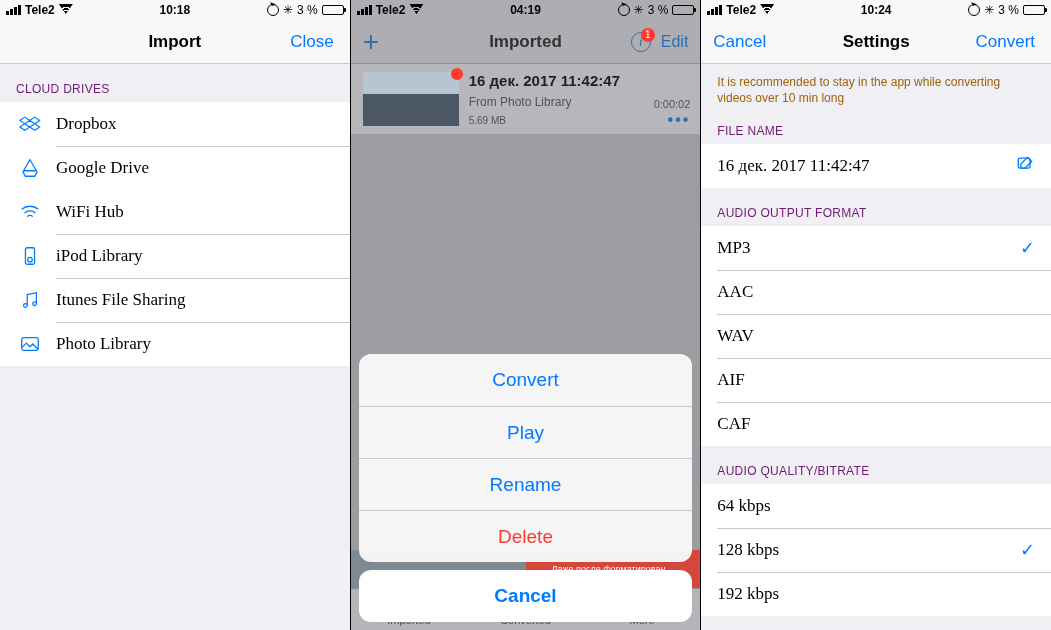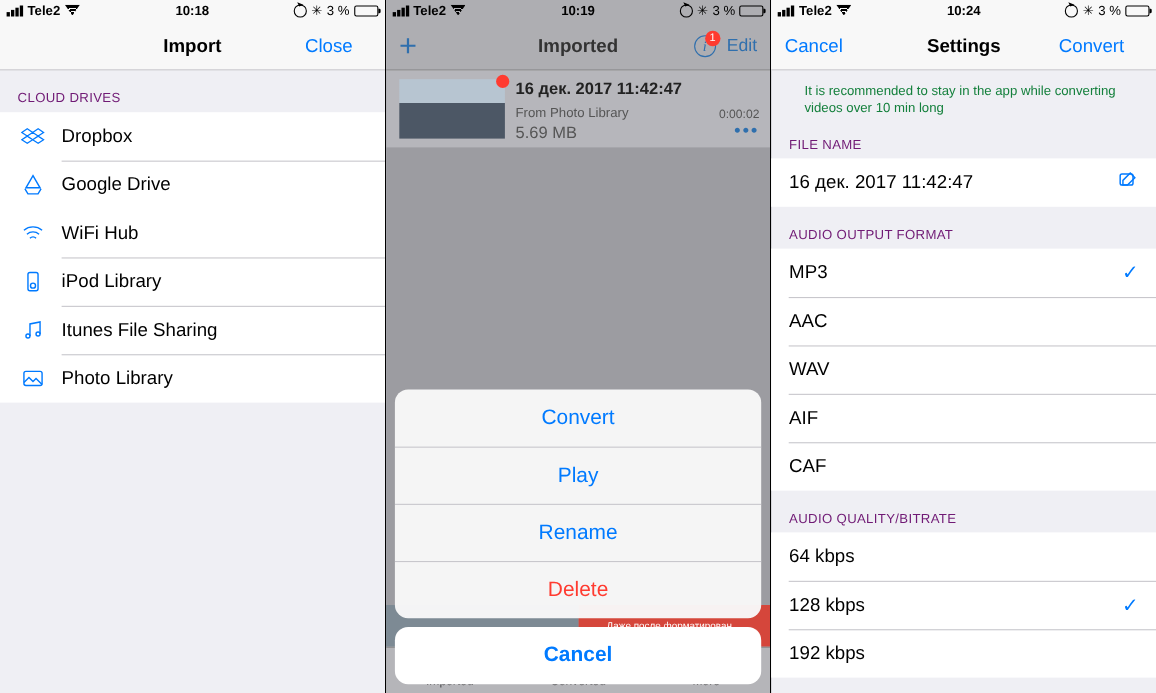--- a/index.html
+++ b/index.html
@@ -23,73 +23,73 @@
 .batt-box { width: 22px; height: 10px; border: 1px solid #000; border-radius: 2px; position: relative; }
 .batt-box::after { content: ""; position: absolute; right: -3px; top: 2px; width: 2px; height: 4px; background: #000; border-radius: 0 1px 1px 0; }
 .batt-fill { height: 100%; width: 10%; background: #e23; }
 .screen.dim .status { background: #aeaeb2; }
 .screen.settings .status { background: #f8f8f8; }
 
 
 .nav { height: 44px; display: flex; align-items: center; justify-content: center; position: relative; background: #f8f8f8; border-bottom: 1px solid #c8c7cc; }
 .nav .title { font-size: 17px; font-weight: 600; }
 .nav .btn { position: absolute; color: #007aff; font-size: 17px; padding: 0 12px; }
-.nav .btn.right { right: 17px; } .nav .btn.left { left: 0; }
+.nav .btn.right { right: 4px; } .nav .btn.left { left: 0; }
 .screen.dim .nav { background: #aeaeb2; border-bottom-color: #8e8e90; }
 .screen.dim .nav .title { color: #333; }
 .nav .plus { font-size: 28px; font-weight: 300; line-height: 1; }
 .nav .info-wrap { position: relative; margin-right: 2px; display: inline-block; }
 .nav .info-icon { width: 20px; height: 20px; border: 1.5px solid #2f6fad; border-radius: 50%; display: inline-flex; align-items: center; justify-content: center; font-family: Georgia, serif; font-style: italic; font-size: 13px; color: #2f6fad; }
 .nav .info-badge { position: absolute; top: -4px; right: -4px; width: 14px; height: 14px; border-radius: 50%; background: #ff3b30; color: #fff; font-size: 10px; display: flex; align-items: center; justify-content: center; }
 .nav .right-group { position: absolute; right: 0; padding: 0 12px; display: flex; align-items: center; gap: 8px; }
 .nav .leftslot { position: absolute; left: 0; padding: 0 12px; }
 
 
 .content { flex: 1 1 auto; overflow: hidden; }
 .section-header { font-size: 12px; color: #701a75; padding: 18px 16px 6px; text-transform: uppercase; letter-spacing: .3px; }
 .list { background: #fff; }
-.row { display: flex; align-items: center; height: 44px; padding: 0 16px; font-size: 17px; position: relative; }
+.row { display: flex; align-items: center; height: 44px; padding: 0 16px; font-size: 17px; position: relative; font-family: Liberation Serif, serif; }
 .row + .row::before { content: ""; position: absolute; top: 0; left: 56px; right: 0; border-top: 1px solid #c8c7cc; }
 .row .ricon { width: 28px; display: flex; align-items: center; justify-content: center; margin-right: 12px; color: #007aff; }
 .row .label { color: #000; }
 .row.plain + .row.plain::before { left: 16px; }
 .row.plain .label { }
 .row .check { margin-left: auto; color: #007aff; font-size: 18px; }
 
 
 .ii { width: 22px; height: 22px; }
 .ii svg { width: 22px; height: 22px; stroke: #007aff; stroke-width: 1.4; fill: none; }
 
 
 .dim .content { background: #9c9ca1; }
 .fileitem { display: flex; background: #b6b6bb; height: 70px; }
 .thumb { width: 96px; height: 54px; margin: 8px 0 8px 12px; background: linear-gradient(to bottom, #b7c5d1 0 40%, #4c5765 40% 100%); position: relative; }
 .thumb .reddot { position: absolute; top: -4px; right: -4px; width: 12px; height: 12px; border-radius: 50%; background: #ff3b30; }
 .fileinfo { flex: 1; padding: 8px 10px 4px; position: relative; }
 .fileinfo .fname { font-size: 15px; font-weight: 600; color: #222; }
 .fileinfo .fsrc { font-size: 12px; color: #555; margin-top: 6px; }
 .fileinfo .frow { display: flex; align-items: center; justify-content: space-between; margin-top: 2px; }
-.fileinfo .fsize { font-size: 15px; color: #555; }
+.fileinfo .fsize { font-size: 10px; color: #555; }
 .fileinfo .fdur { font-size: 11px; color: #555; }
 .fileinfo .more { color: #2f6fad; letter-spacing: 2px; font-weight: 700; }
 .sheet { position: absolute; left: 8px; right: 8px; bottom: 8px; }
 .sheet .group { background: rgba(248,248,248,.97); border-radius: 12px; overflow: hidden; }
 .sheet .opt { height: 52px; display: flex; align-items: center; justify-content: center; font-size: 19px; color: #007aff; border-top: 0.5px solid #c8c7cc; }
 .sheet .opt:first-child { border-top: none; }
 .sheet .opt.destructive { color: #ff3b30; }
 .sheet .cancelbtn { margin-top: 8px; background: #fff; border-radius: 12px; height: 52px; display: flex; align-items: center; justify-content: center; font-size: 19px; color: #007aff; font-weight: 600; }
 .behindbar { position: absolute; bottom: 0; left: 0; right: 0; height: 42px; background: #b5b5b9; border-top: 1px solid #8e8e90; display: flex; font-size: 11px; color: #4a4a4d; }
 .behindbar div { flex: 1; display: flex; align-items: flex-end; justify-content: center; padding-bottom: 4px; }
 .promo-strip { position: absolute; bottom: 42px; left: 0; right: 0; height: 38px; display: flex; }
 .promo-strip .half { flex: 1; }
 .promo-strip .a { background: #7d8a94; }
 .promo-strip .b { background: #d5463b; color: #fff; font-size: 9px; display: flex; align-items: center; justify-content: center; }
 
 
-.info-note { font-size: 12px; color: #15803d; padding: 10px 30px 0; line-height: 1.35; }
+.info-note { font-size: 12px; color: #a16207; padding: 10px 16px 0; line-height: 1.35; }
 .row .edit-ic { margin-left: auto; color: #007aff; }
 
 .rot-icon { display: inline-block; width: 12px; height: 12px; border: 1.2px solid #000; border-radius: 50%; position: relative; }
 .rot-icon::after { content: ""; position: absolute; top: -2px; right: 3px; border: 3px solid transparent; border-top-color: #000; transform: rotate(20deg); }
 
 
 .screen.dim .nav .plus { color: #2f6fad; }
 
 </style>
 </head>
@@ -190,21 +190,21 @@
     <div class="st-left">
       <span class="sig">
             <i></i>
             <i></i>
             <i></i>
             <i></i>
           </span>
       <span class="st-carrier">Tele2</span>
       <span class="wifi"></span>
     </div>
-    <div class="st-center">10:19</div>
+    <div class="st-center">04:19</div>
     <div class="st-right">
       <span class="rot-icon"></span>
       <span>✳︎</span>
       <span>3 %</span>
       <span class="batt-box"><span class="batt-fill"></span></span>
     </div>
   </div>
 
   <div class="nav">
     <div class="leftslot"><span class="plus">+</span></div>

